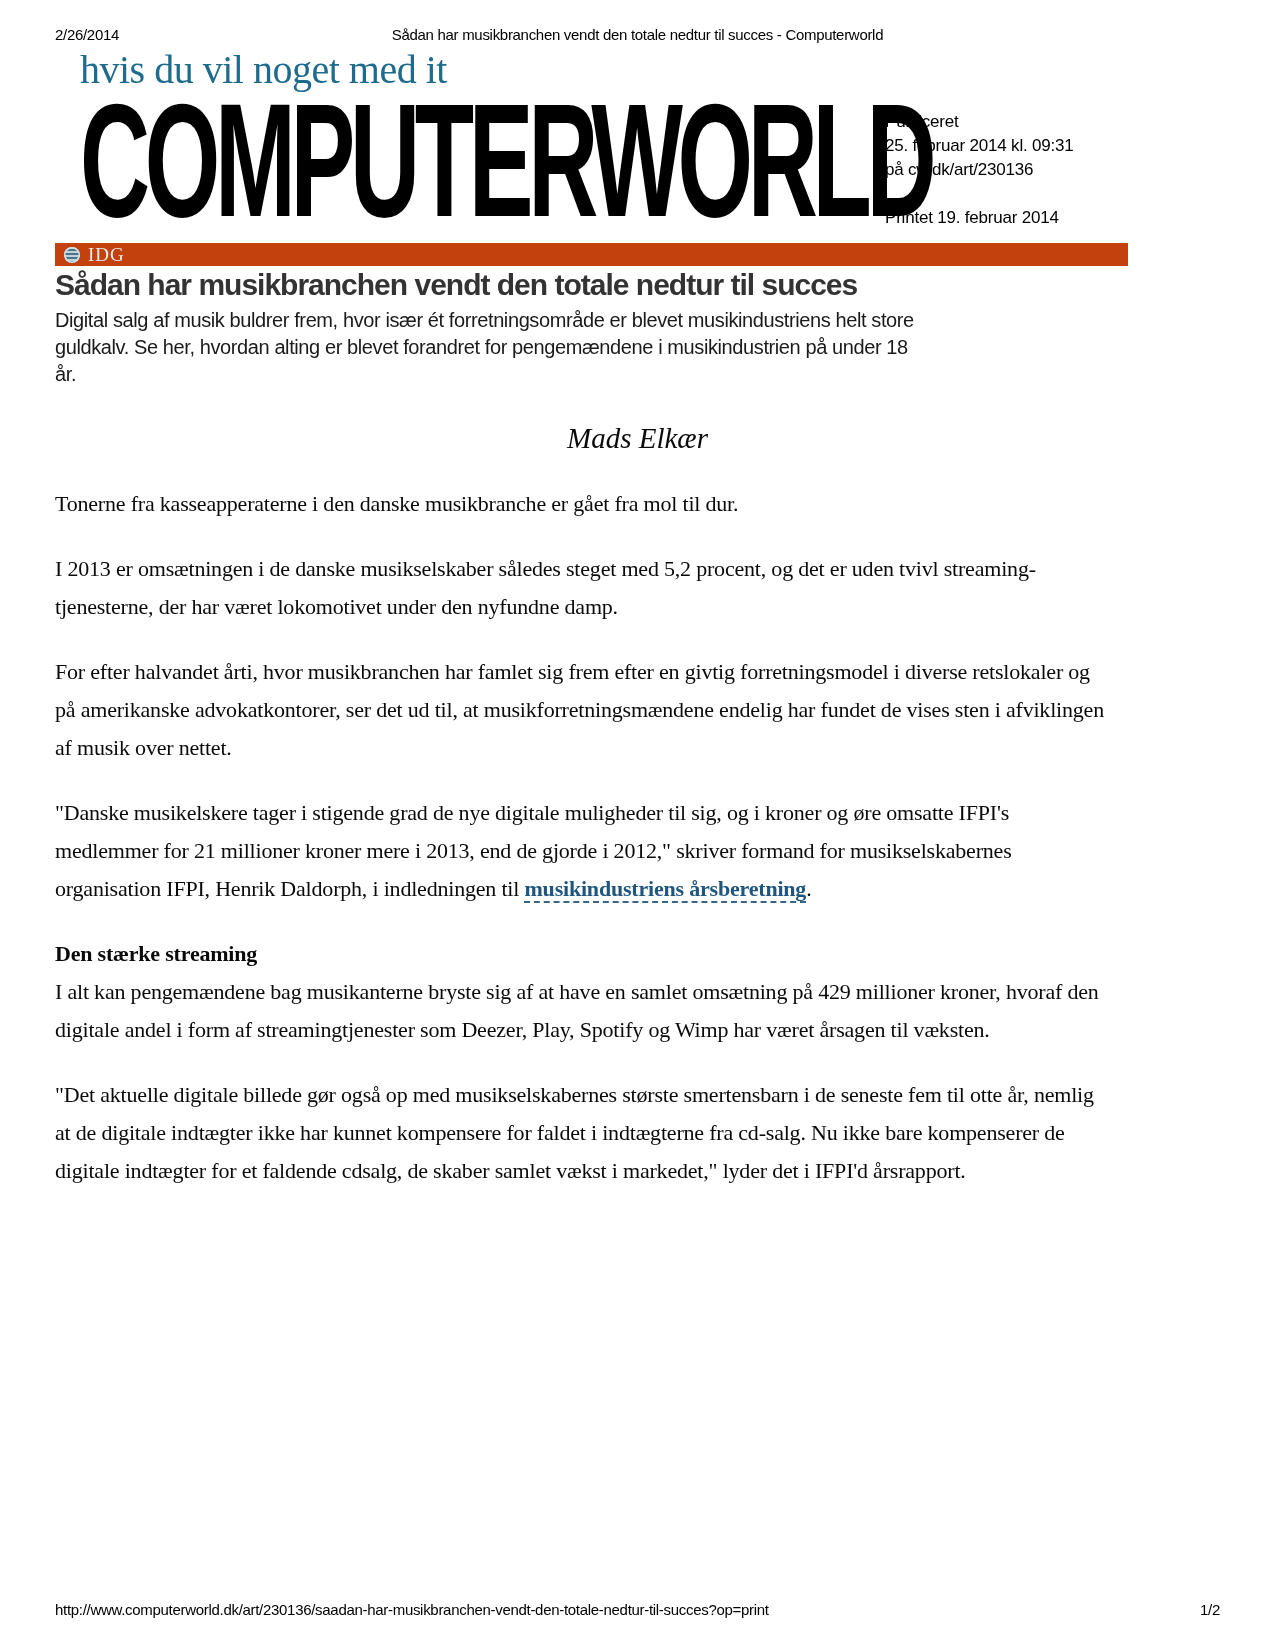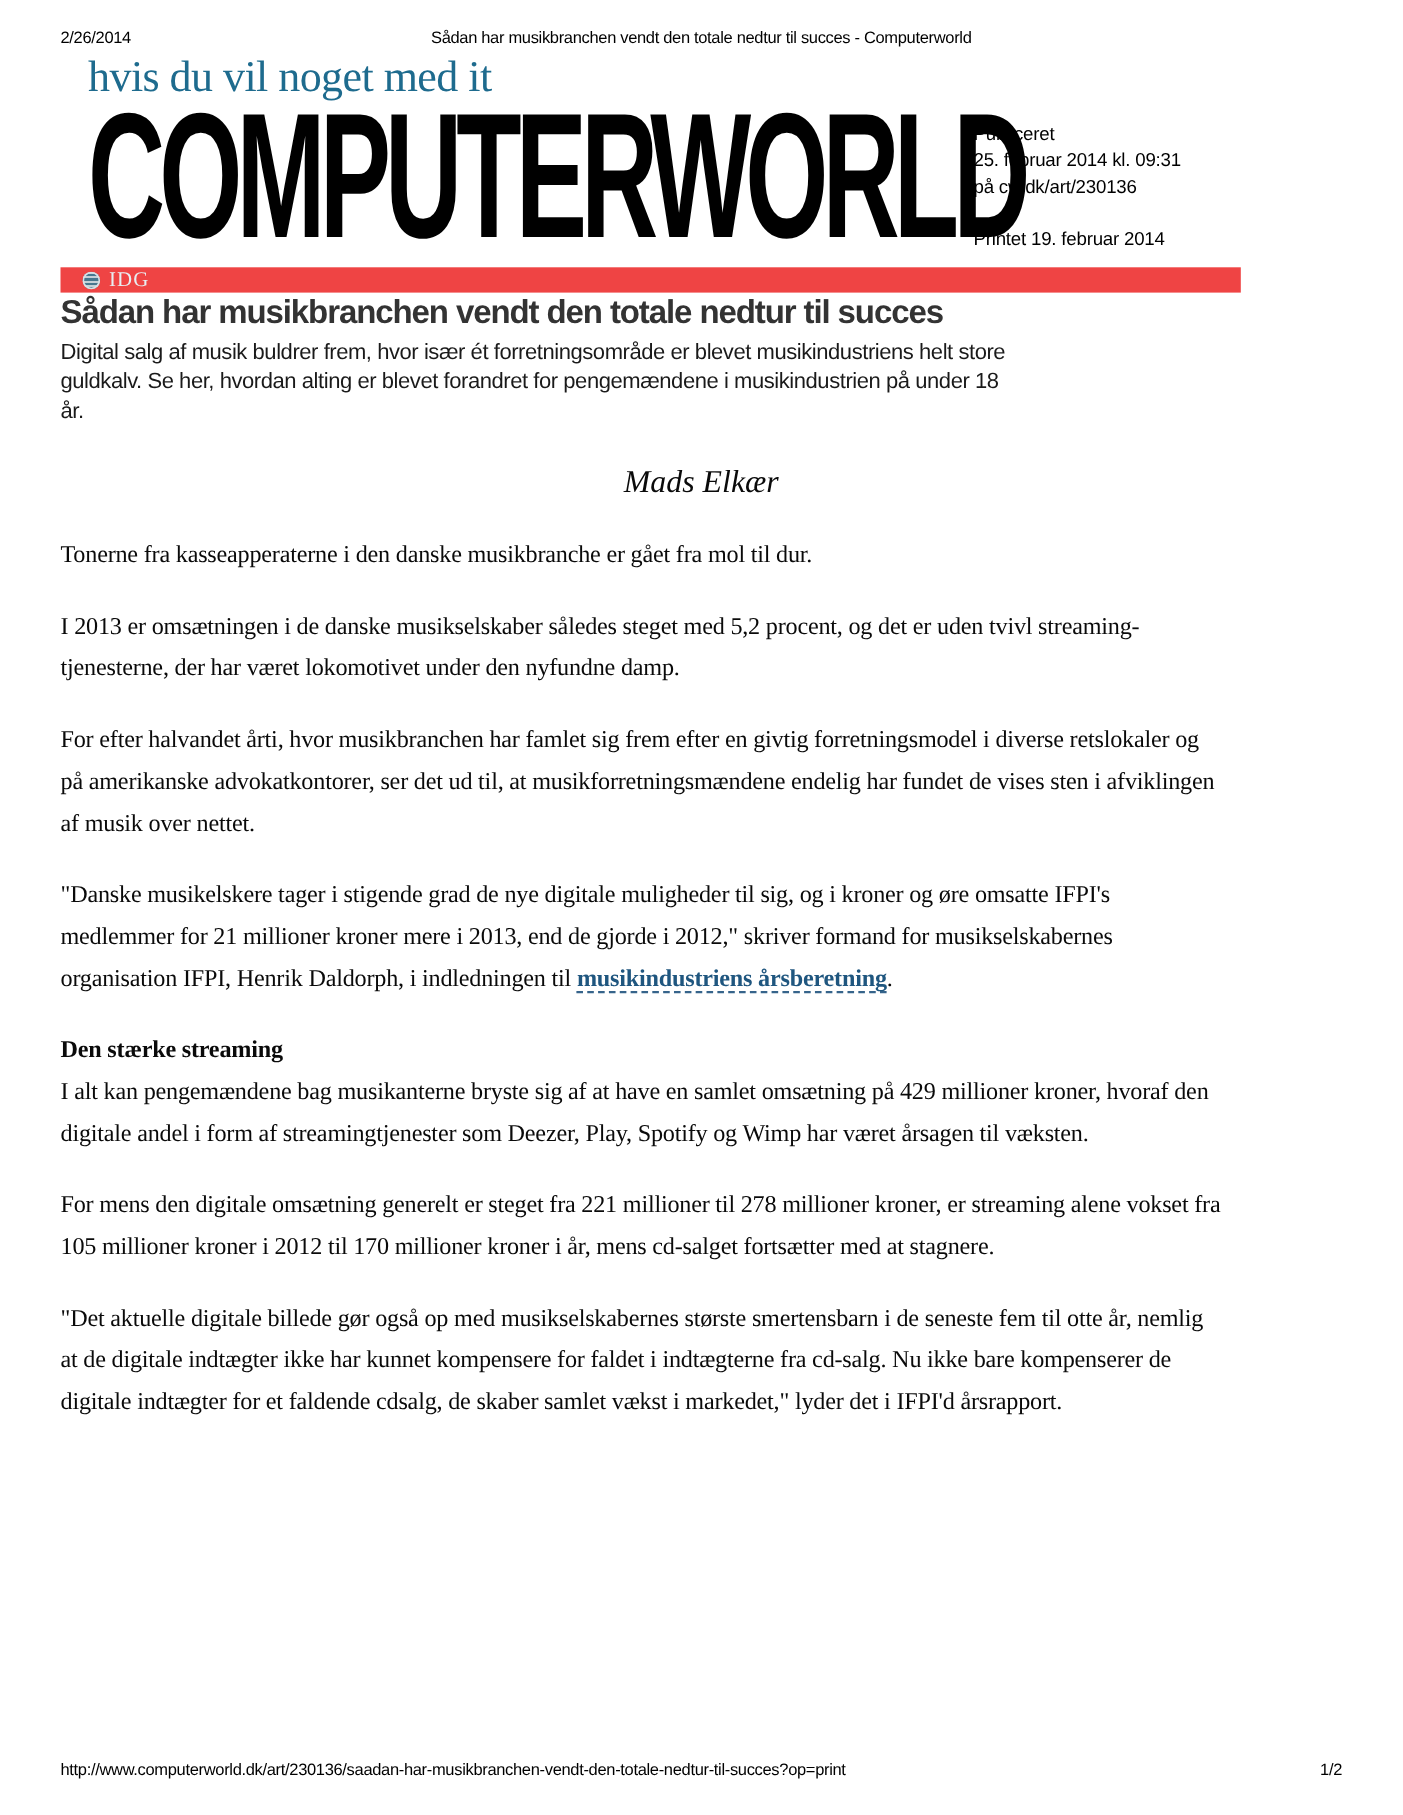--- a/index.html
+++ b/index.html
@@ -44,23 +44,23 @@
     position: absolute; left: 805px; top: 62px;
     font-size: 17px; line-height: 24px; color: #000;
     letter-spacing: -0.2px;
   }
   .publish-gap { height: 24px; }
 
   
   .idg-bar {
     position: absolute; top: 243px; left: 55px;
     width: 1073px; height: 23px;
-    background: #ef4444;
+    background: #c2410c;
     display: flex; align-items: center;
-    padding-left: 20px;
+    padding-left: 9px;
   }
   .globe-icon {
     width: 16px; height: 16px; border-radius: 50%;
     background: repeating-linear-gradient(#c4d0d7 0 2px, #47778f 2px 4px);
     box-shadow: 0 0 0 1.5px #d9e1e6 inset;
     margin-right: 8px;
   }
   .idg-label {
     font-family: "Liberation Serif", serif;
     font-size: 19px; color: #e8eef2; letter-spacing: 1px;
@@ -136,21 +136,20 @@
     <div class="standfirst">Digital salg af musik buldrer frem, hvor især ét forretningsområde er blevet musikindustriens helt store guldkalv. Se her, hvordan alting er blevet forandret for pengemændene i musikindustrien på under 18 år.</div>
     <div class="byline">Mads Elkær</div>
 
     <div class="body-copy">
       <p>Tonerne fra kasseapperaterne i den danske musikbranche er gået fra mol til dur.</p>
       <p>I 2013 er omsætningen i de danske musikselskaber således steget med 5,2 procent, og det er uden tvivl streaming-tjenesterne, der har været lokomotivet under den nyfundne damp.</p>
       <p>For efter halvandet årti, hvor musikbranchen har famlet sig frem efter en givtig forretningsmodel i diverse retslokaler og på amerikanske advokatkontorer, ser det ud til, at musikforretningsmændene endelig har fundet de vises sten i afviklingen af musik over nettet.</p>
       <p><span>"Danske musikelskere tager i stigende grad de nye digitale muligheder til sig, og i kroner og øre omsatte IFPI's medlemmer for 21 millioner kroner mere i 2013, end de gjorde i 2012," skriver formand for musikselskabernes organisation IFPI, Henrik Daldorph, i indledningen til </span><a href="#" class="article-link">musikindustriens årsberetning</a><span>.</span></p>
       <p><span class="section-header">Den stærke streaming</span><br>
         <span>I alt kan pengemændene bag musikanterne bryste sig af at have en samlet omsætning på 429 millioner kroner, hvoraf den digitale andel i form af streamingtjenester som Deezer, Play, Spotify og Wimp har været årsagen til væksten.</span></p>
-      <p>For mens den digitale omsætning generelt er steget fra 221 millioner til 278 millioner kroner, er streaming alene vokset fra 105 millioner kroner i 2012 til 170 millioner kroner i år, mens cd-salget fortsætter med at stagnere.</p>
       <p>"Det aktuelle digitale billede gør også op med musikselskabernes største smertensbarn i de seneste fem til otte år, nemlig at de digitale indtægter ikke har kunnet kompensere for faldet i indtægterne fra cd-salg. Nu ikke bare kompenserer de digitale indtægter for et faldende cdsalg, de skaber samlet vækst i markedet," lyder det i IFPI'd årsrapport.</p>
     </div>
   </div>
 
   <div class="print-footer">
     <span class="footer-url">http://www.computerworld.dk/art/230136/saadan-har-musikbranchen-vendt-den-totale-nedtur-til-succes?op=print</span>
     <span class="footer-page">1/2</span>
   </div>
 
 </div>

